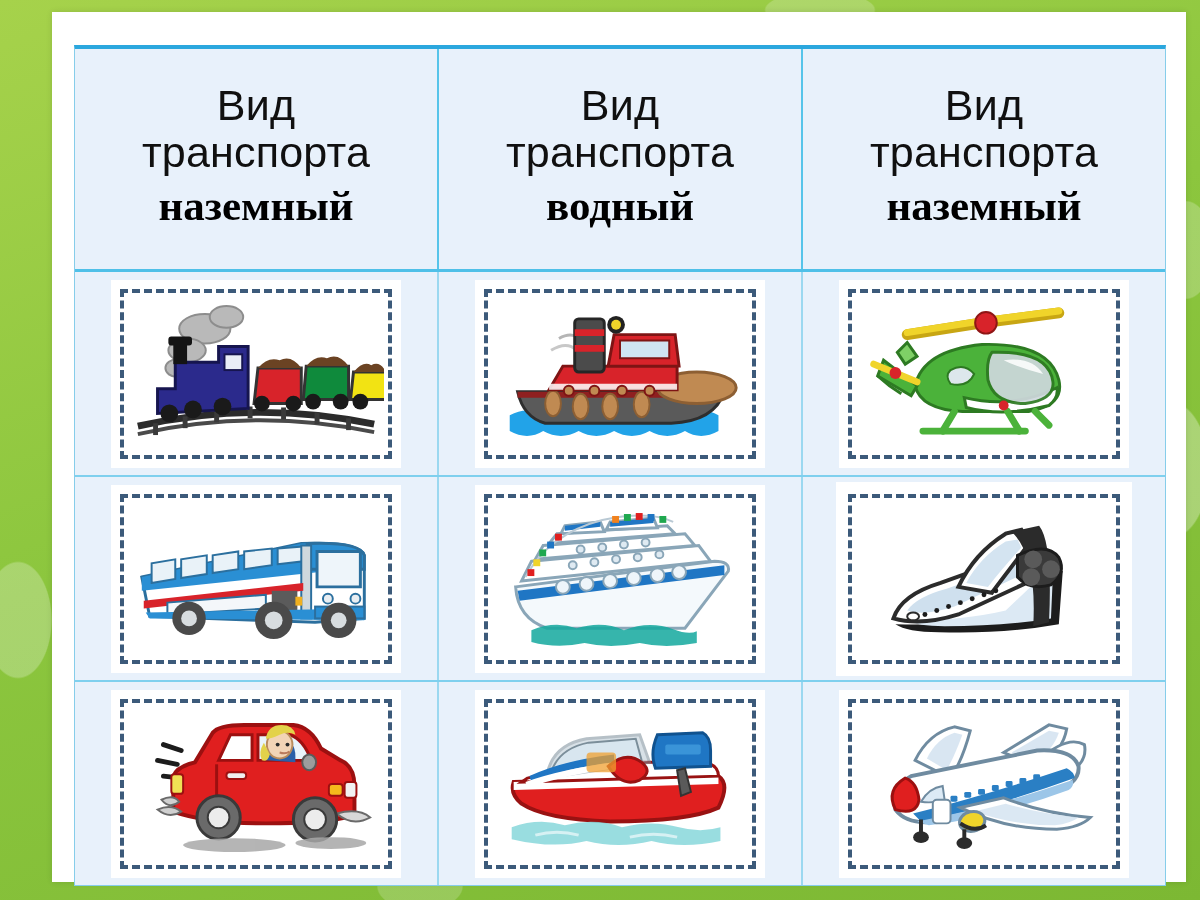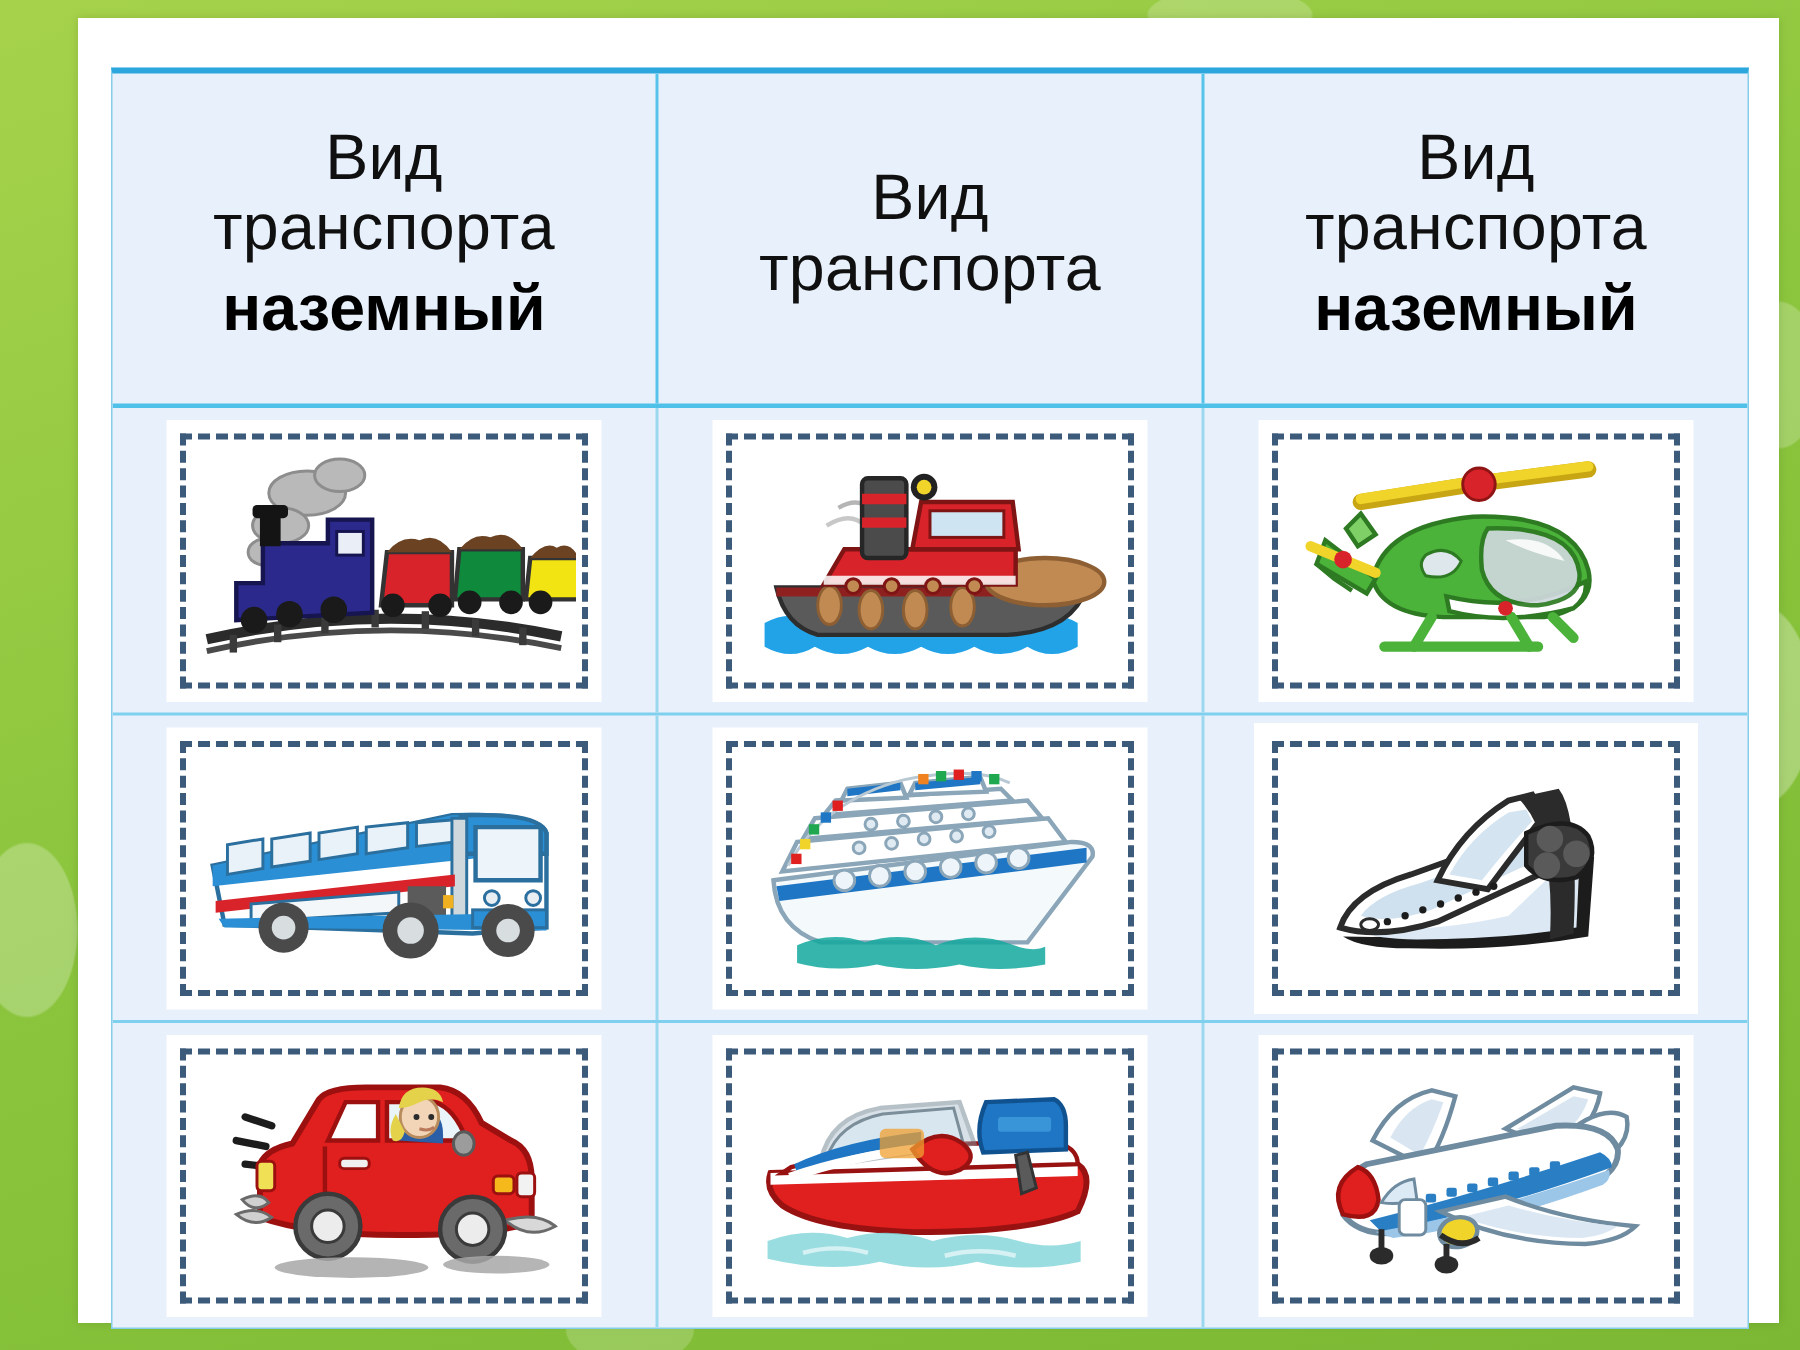--- a/index.html
+++ b/index.html
@@ -59,21 +59,21 @@
   }
   .head-cell + .head-cell { border-left: 2px solid #56c4ea; }
   .head-line {
     font-size: 43px;
     line-height: 1.10;
     color: #101010;
     text-align: center;
     letter-spacing: .2px;
   }
   .head-kind {
-    font-family: Liberation Sans, sans-serif;
+    font-family: Liberation Serif, serif;
     font-weight: bold;
     font-size: 43px;
     line-height: 1.12;
     color: #000000;
     text-align: center;
     margin-top: 5px;
   }
 
   .body-row {
     display: flex;
@@ -129,20 +129,21 @@
 
         <div class="head-cell">
           <div class="head-line">Вид</div>
           <div class="head-line">транспорта</div>
           <div class="head-kind">наземный</div>
         </div>
 
         <div class="head-cell">
           <div class="head-line">Вид</div>
           <div class="head-line">транспорта</div>
+          <div class="head-kind">водный</div>
         </div>
 
         <div class="head-cell">
           <div class="head-line">Вид</div>
           <div class="head-line">транспорта</div>
           <div class="head-kind">наземный</div>
         </div>
       </div>
 
       <div class="body-row">

